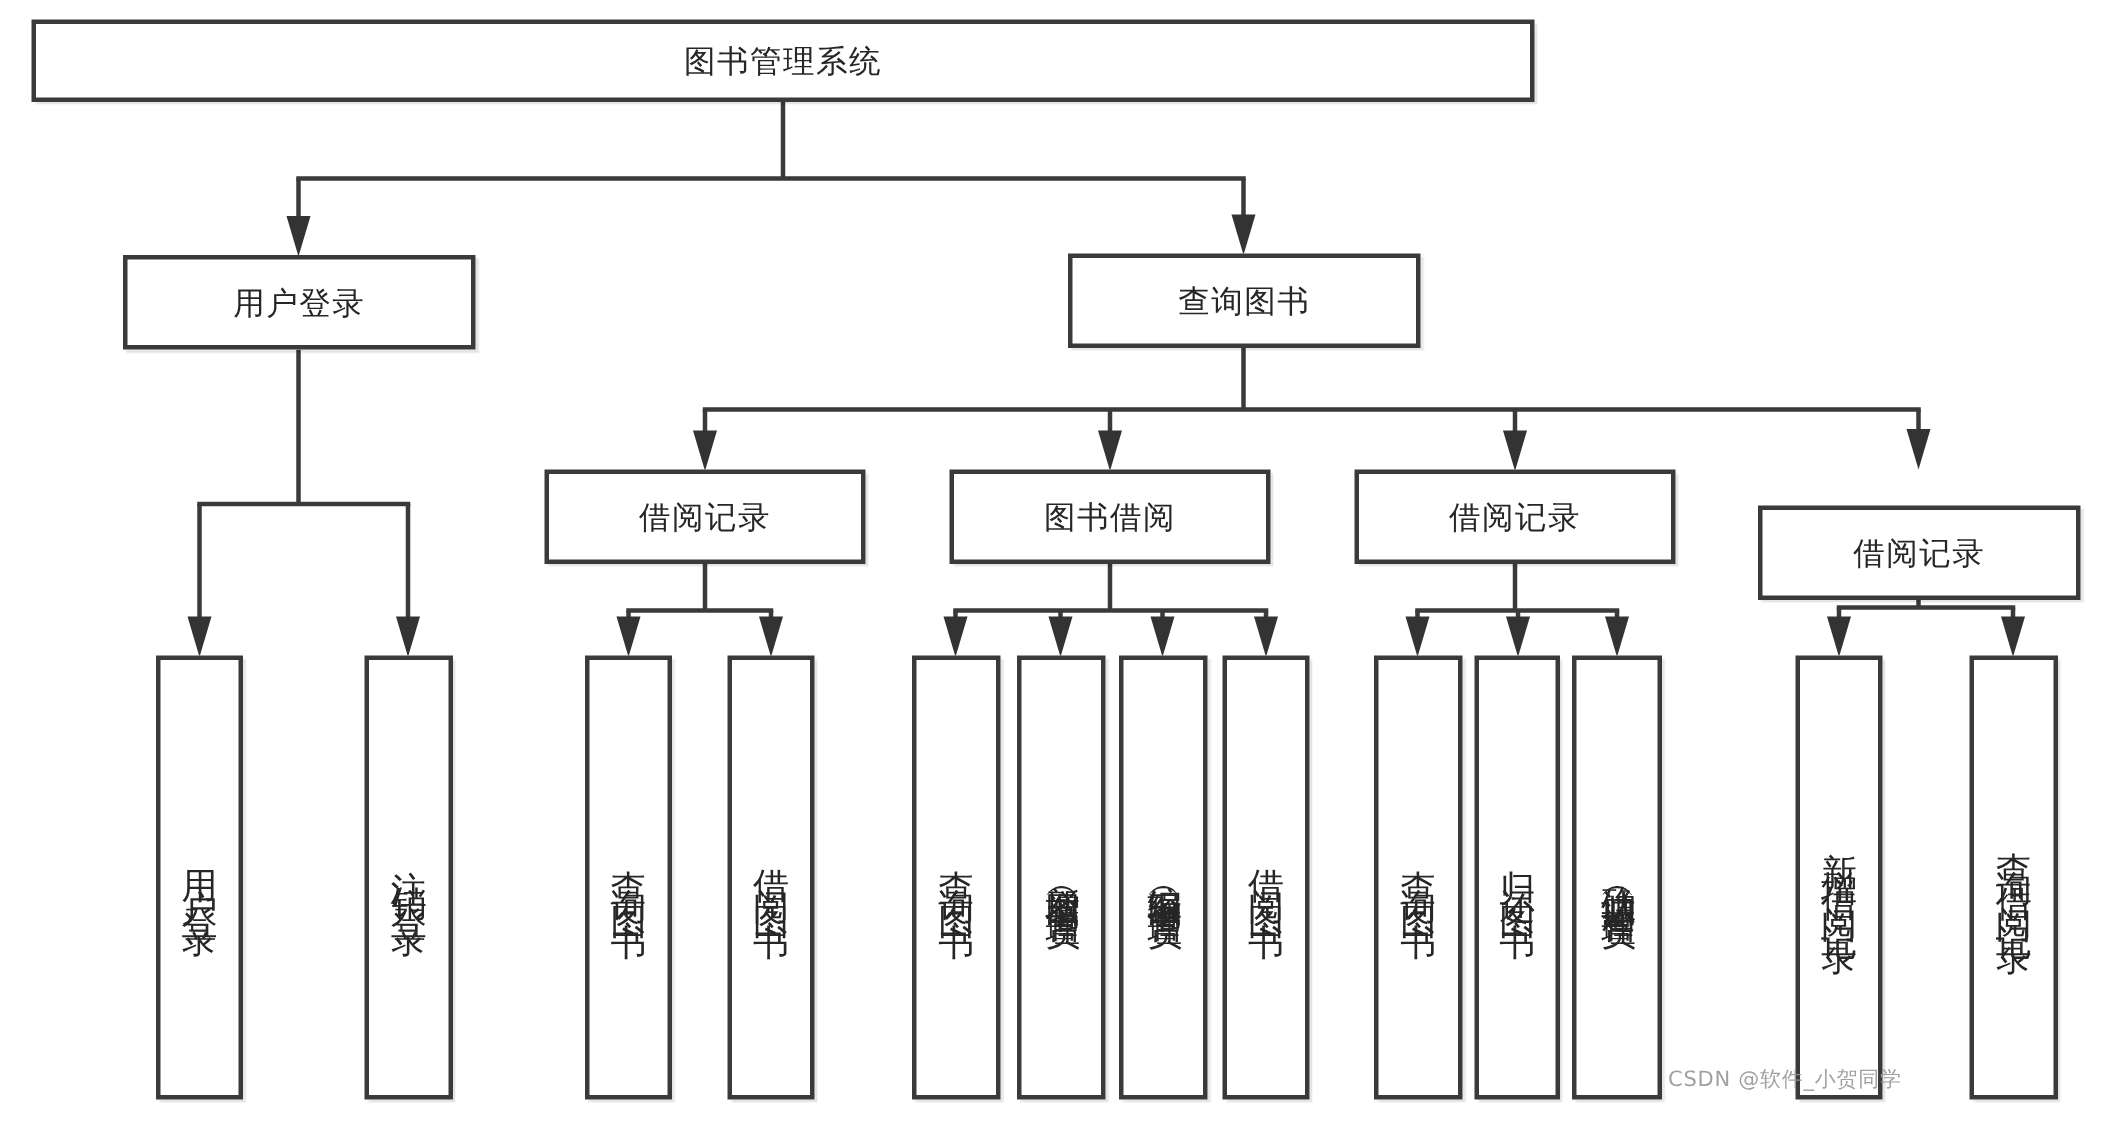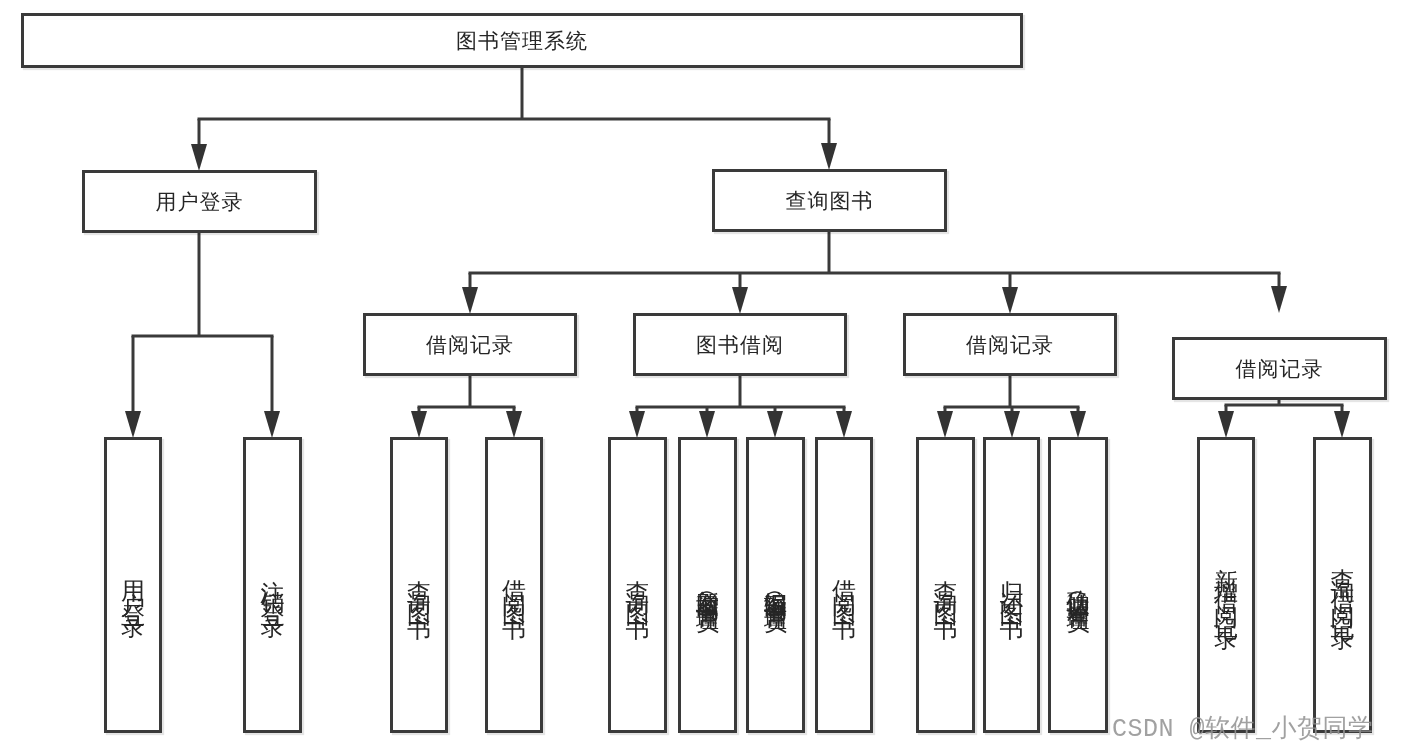--- a/index.html
+++ b/index.html
@@ -54,26 +54,25 @@
     white-space: nowrap;
   }
   .leaf.long .vtext {
     font-size: 23px;
     letter-spacing: 3px;
   }
   #watermark {
     position: absolute;
     left: 1112px;
     top: 711px;
-    font-size: 25px;
+    font-size: 14px;
     color: rgba(148,148,148,0.88);
     white-space: nowrap;
     z-index: 10;
     letter-spacing: 0.5px;
-    font-family: Liberation Mono, monospace;
   }
 </style>
 </head>
 <body>
 
 <div id="stage">
 
   <svg id="connectors" viewBox="0 0 1405 747">
 
     <line x1="522" y1="68" x2="522" y2="120"></line>

